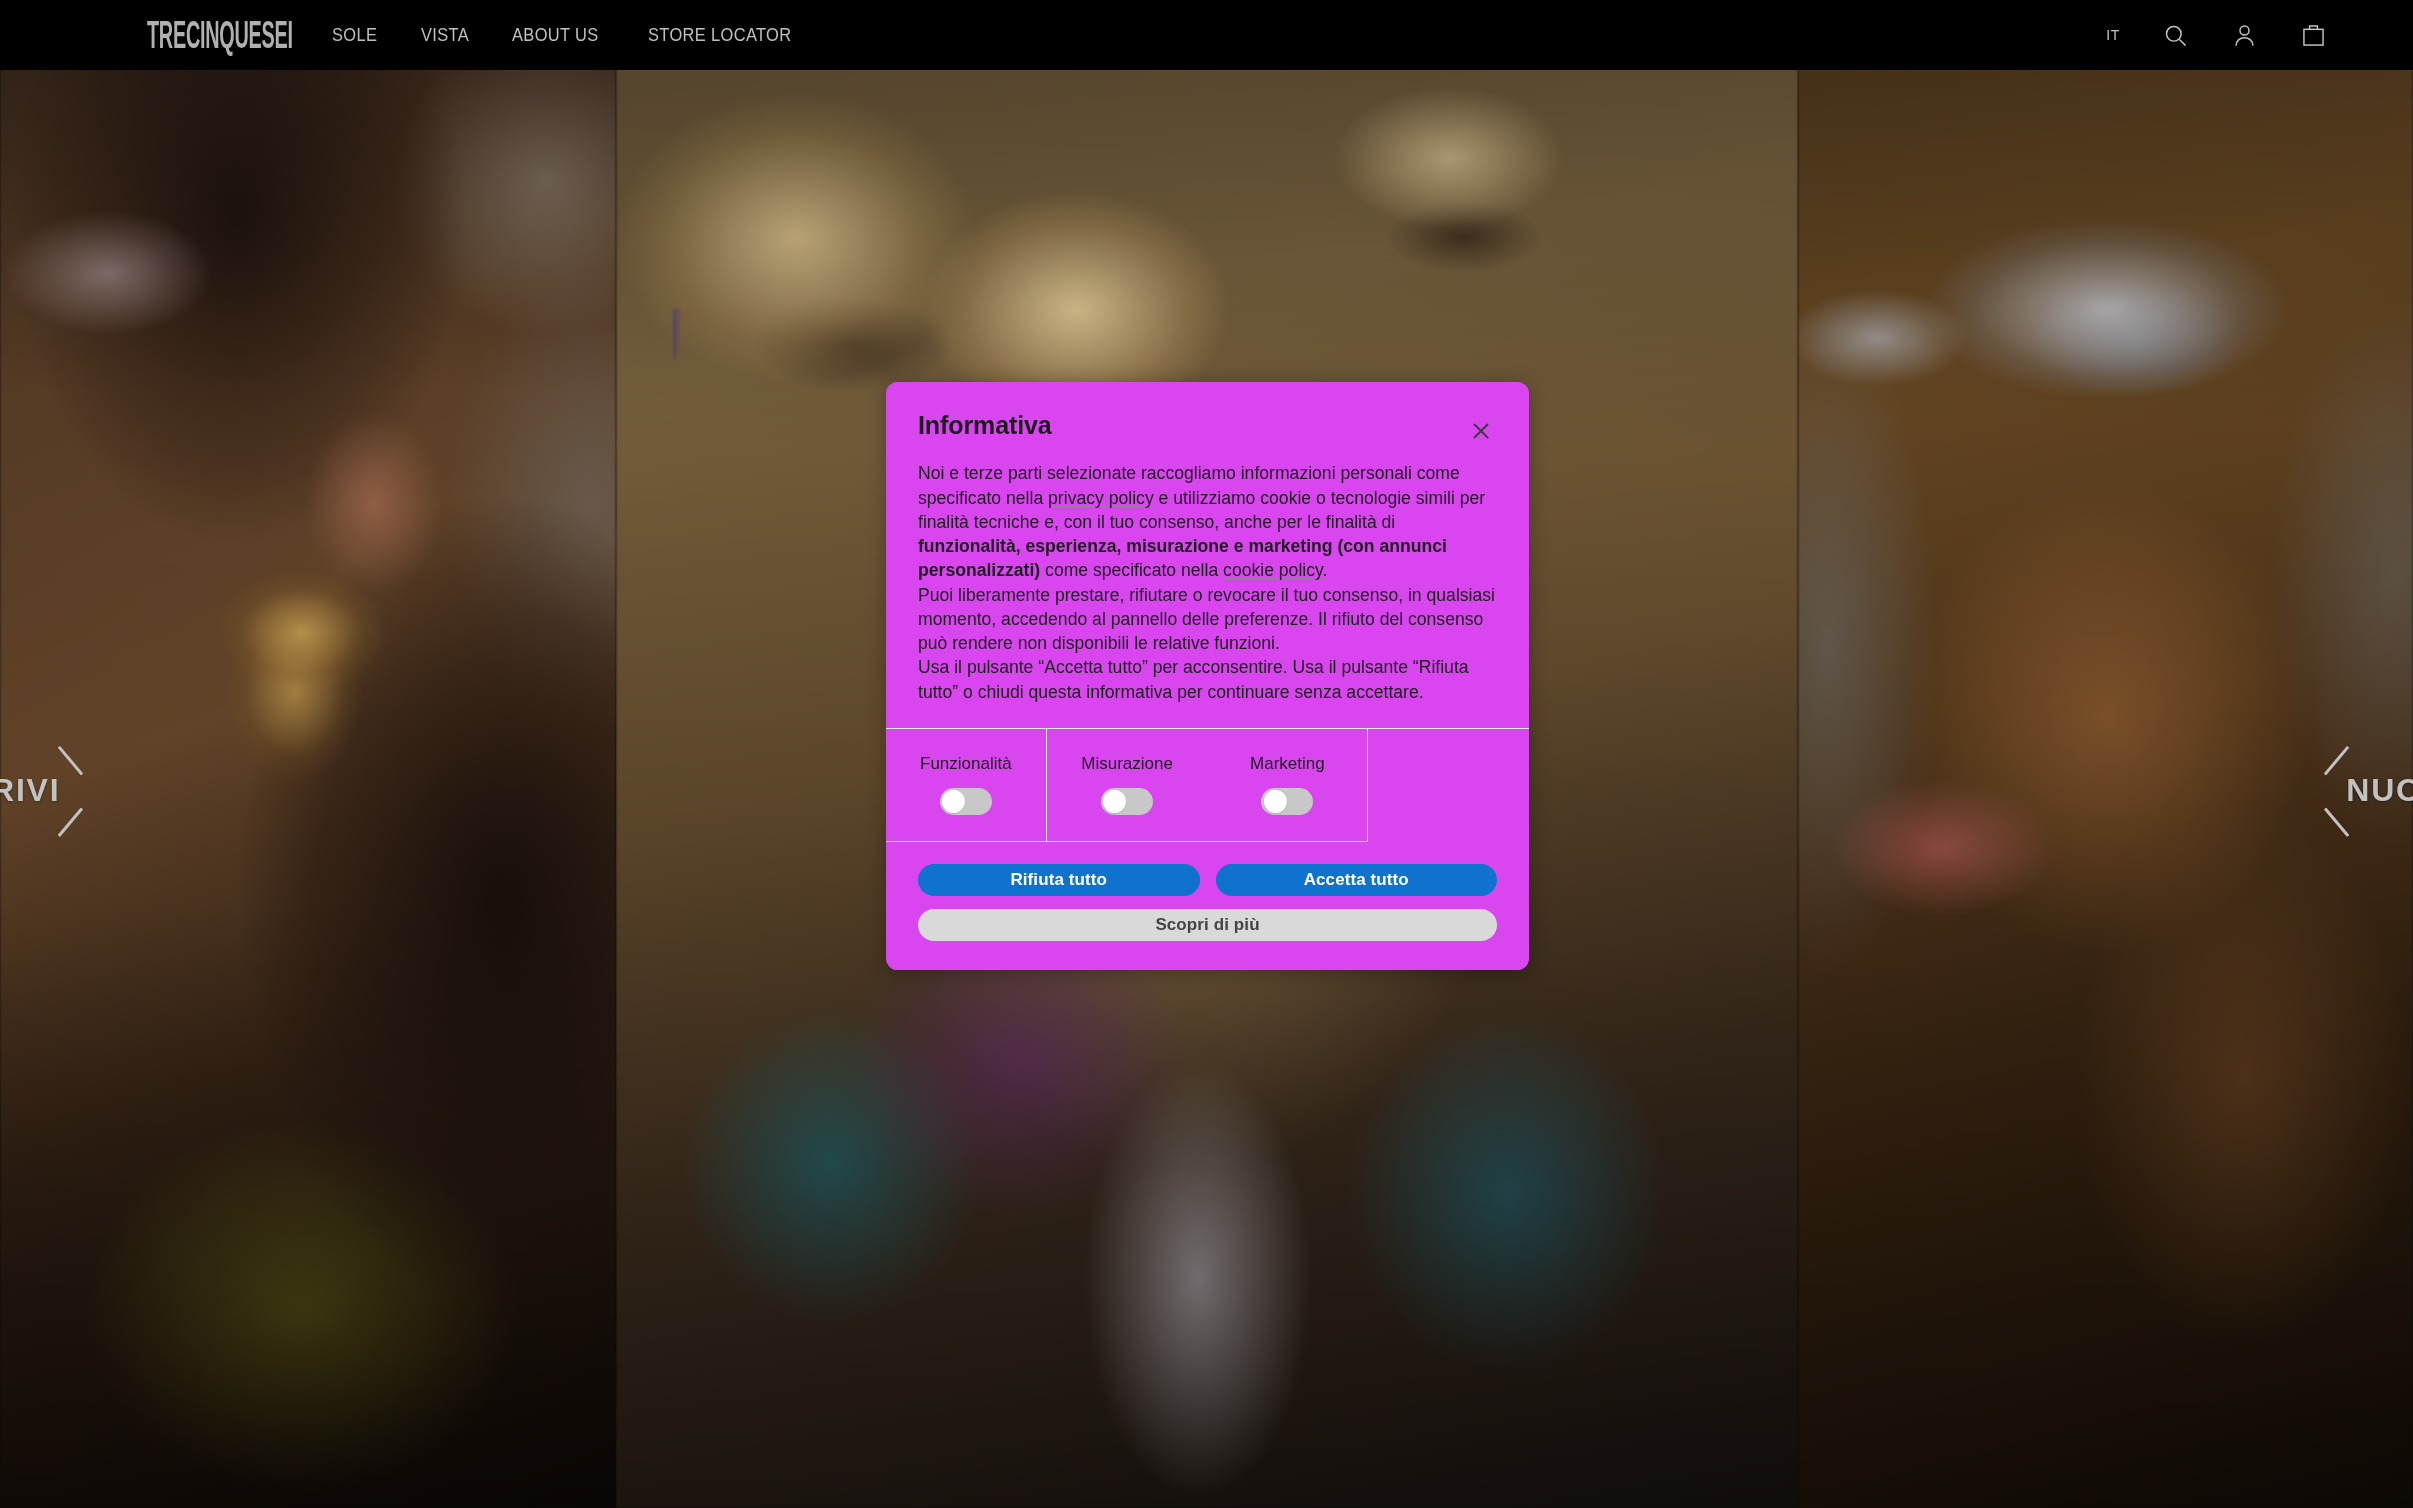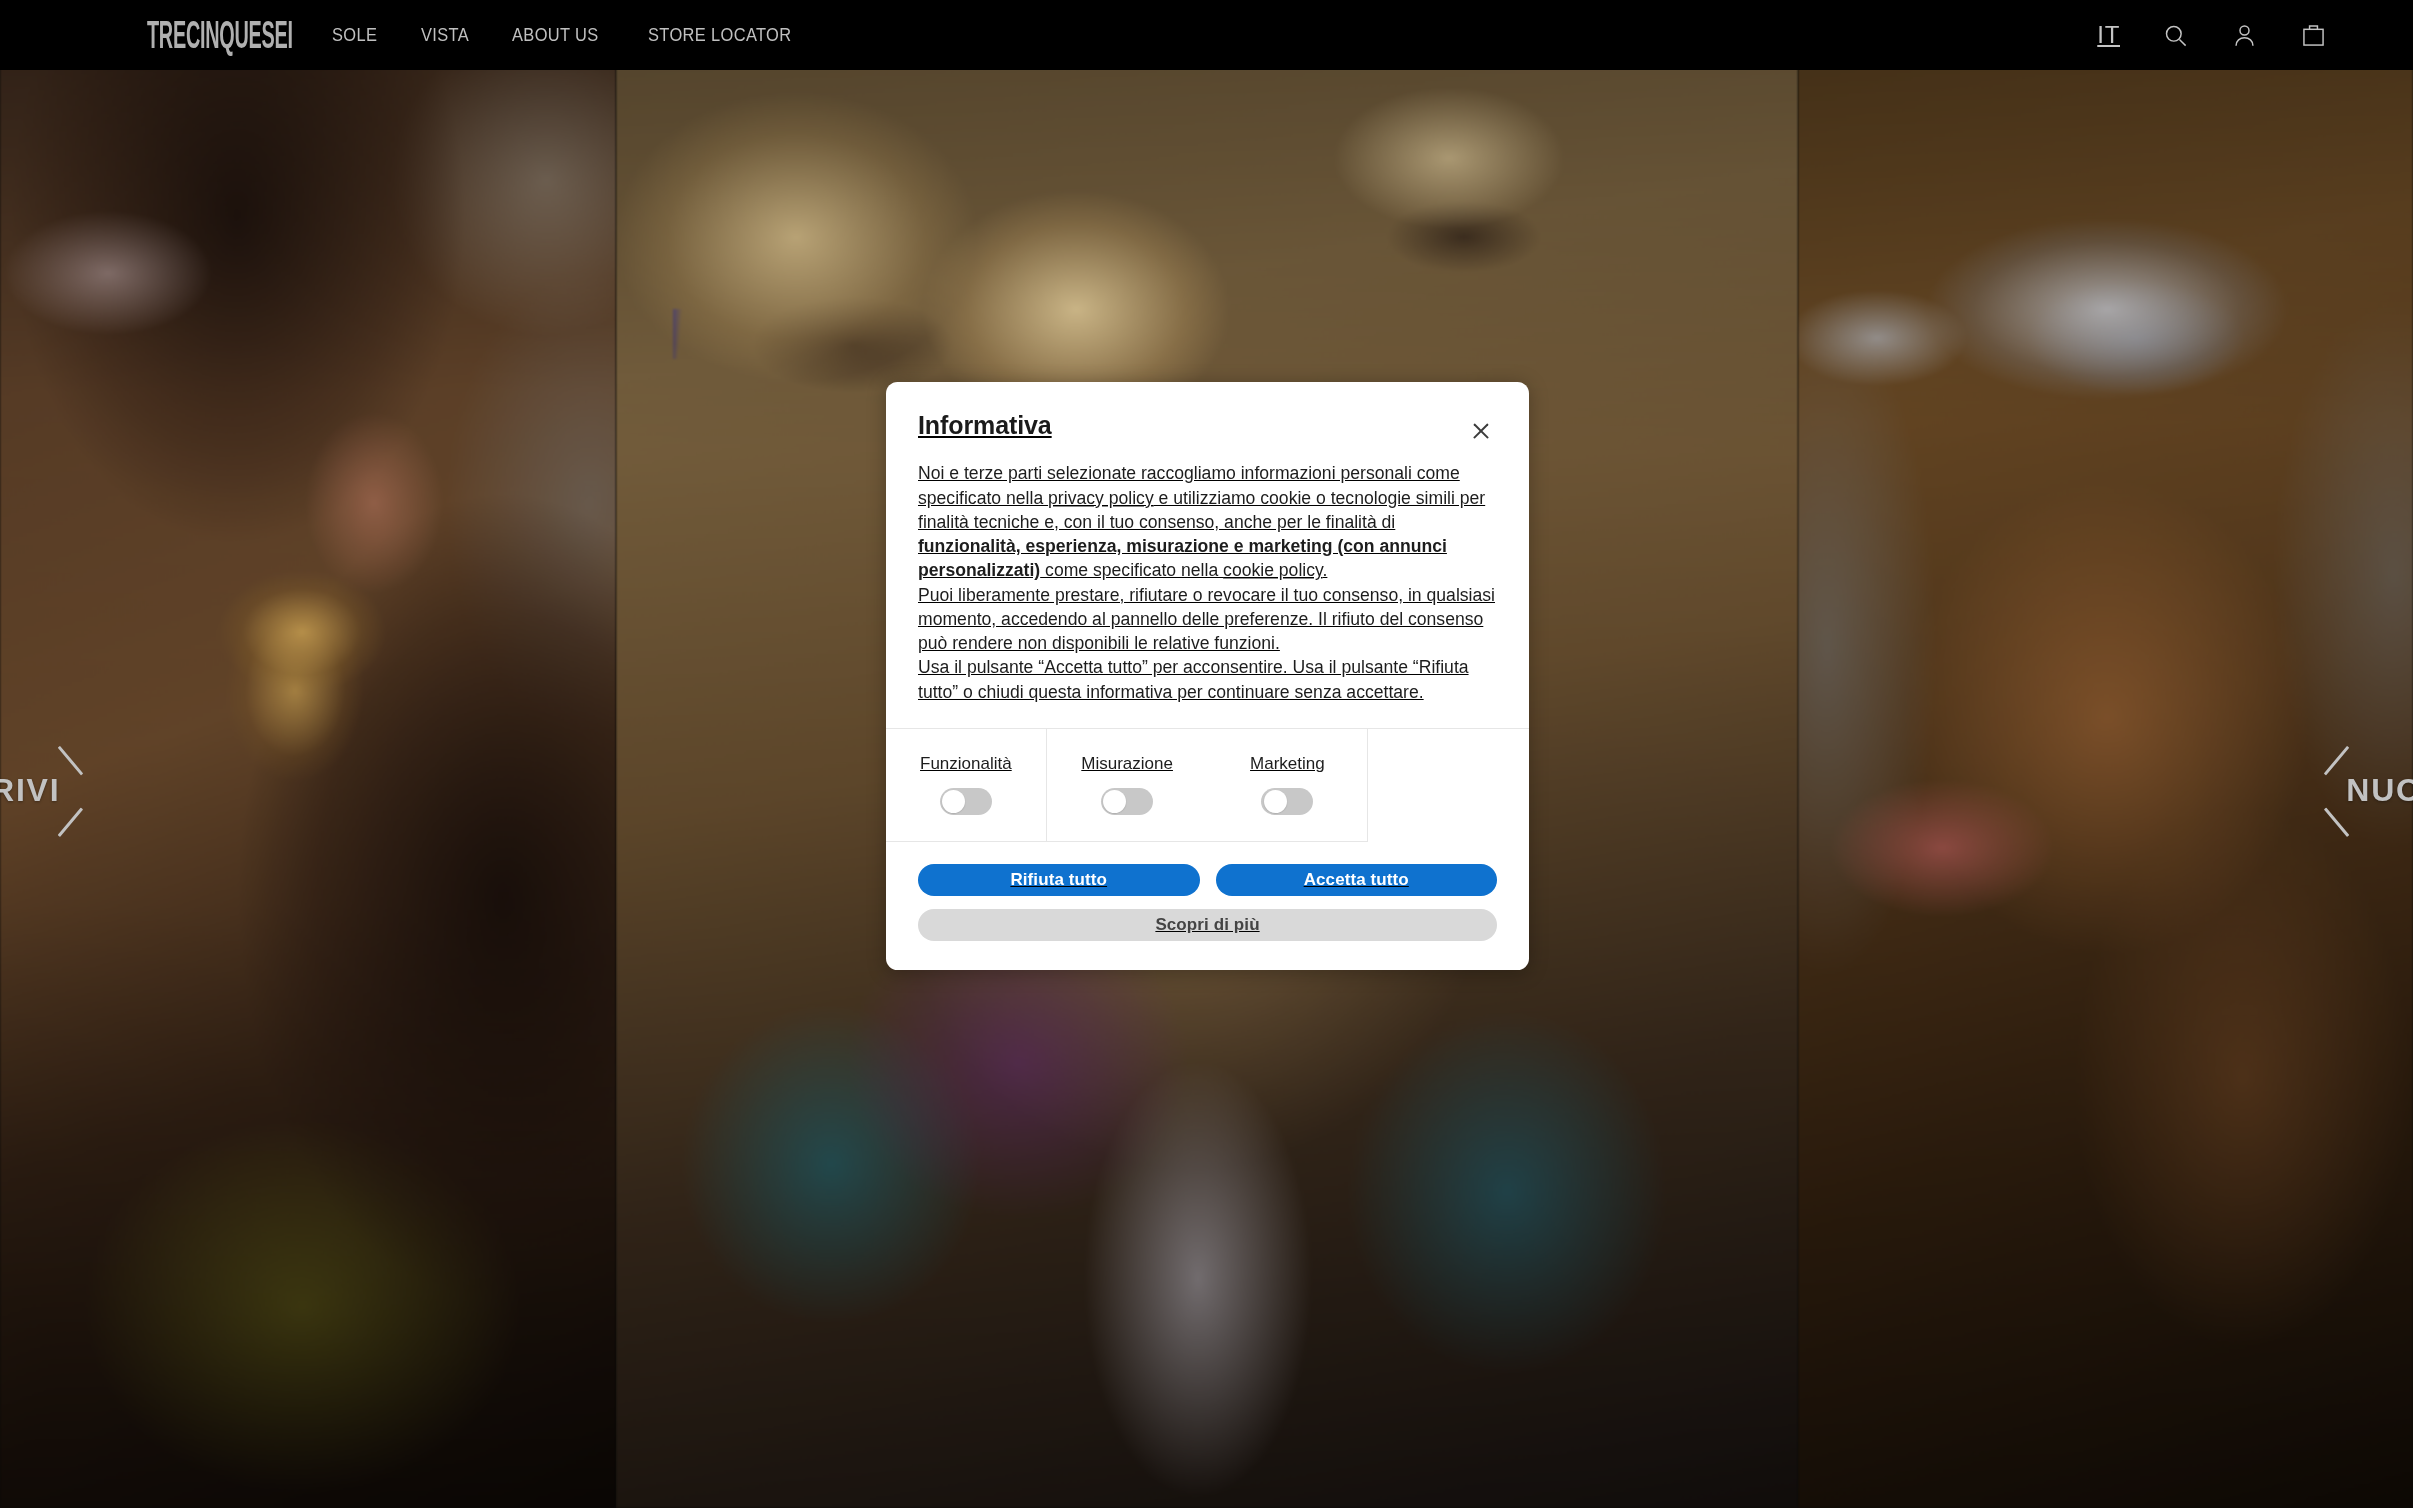--- a/index.html
+++ b/index.html
@@ -120,31 +120,31 @@
     color:#b0b0b0; transform:scaleX(.62) scaleY(1.22);
     transform-origin:left center; white-space:nowrap; cursor:pointer;
   }
   #nav-links { display:flex; align-items:center; gap:37px; margin-left:-50px; }
   .nav-link {
     font-size:18.7px; font-weight:400; letter-spacing:0.4px; color:#c0c0c0;
     white-space:nowrap; cursor:pointer;
     transform:scaleX(.88); transform-origin:left center;
   }
   #nav-right { margin-left:auto; display:flex; align-items:center; gap:42px; }
-  .nav-lang { font-size:24px; color:#c4c4c4; letter-spacing:0.7px; cursor:pointer;text-decoration:underline; }
+  .nav-lang { font-size:14px; color:#c4c4c4; letter-spacing:0.7px; cursor:pointer; }
   .nav-icon { width:27px; height:27px; color:#c4c4c4; cursor:pointer; display:block; }
   .nav-icon svg { width:100%; height:100%; display:block; }
 
   
   #cookie-backdrop { position:absolute; inset:0; z-index:50; pointer-events:none; }
   #cookie-dialog {
     position:absolute; left:886px; top:382px; width:643px;
-    background:#ffffff; border-radius:11.5px; z-index:60; overflow:hidden;
+    background:#d946ef; border-radius:11.5px; z-index:60; overflow:hidden;
     box-shadow:0 2.2px 18.7px rgba(0,0,0,.28);
-    display:flex; flex-direction:column;text-decoration:underline;
+    display:flex; flex-direction:column;
   }
   .cd-head {
     display:flex; align-items:flex-start; justify-content:space-between;
     padding:29px 32px 0 32px;
   }
   .cd-title { font-size:25px; font-weight:700; color:#1b1b1b; letter-spacing:-0.1px; }
   .cd-close {
     width:33px; height:33px; position:relative; cursor:pointer; margin-top:2.9px; flex:none;
   }
   .cd-close::before, .cd-close::after {

